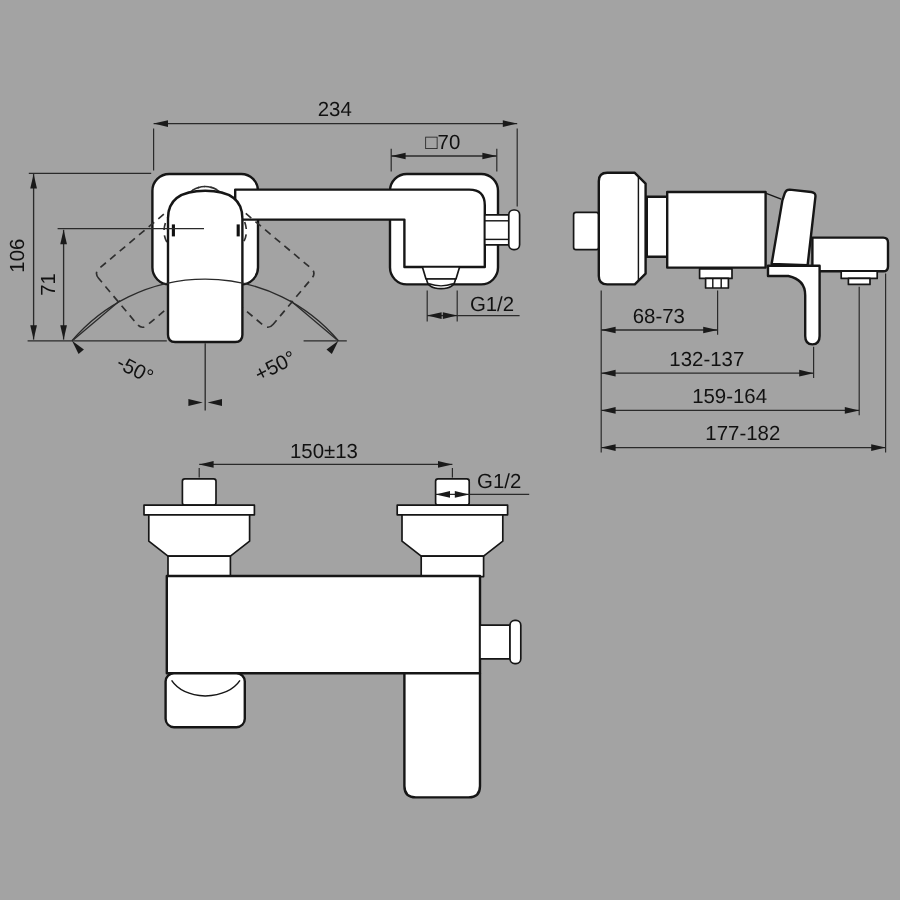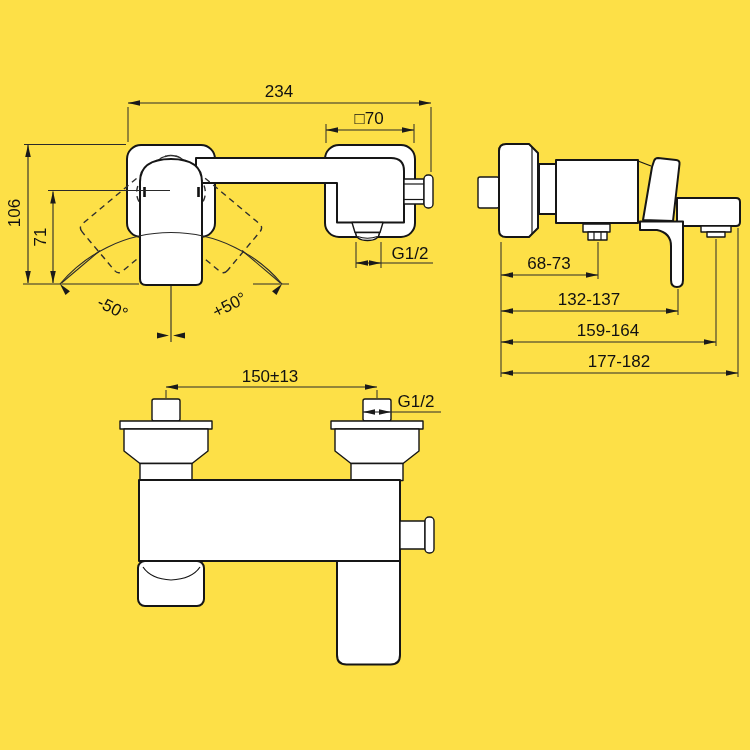--- a/index.html
+++ b/index.html
@@ -1,16 +1,16 @@
 <!DOCTYPE html>
 <html><head>
 <meta charset="utf-8">
 <style>
   html,body{margin:0;padding:0;background:#fff;}
-  .canvas{position:relative;width:750px;height:750px;background:#fde047;overflow:hidden;
+  .canvas{position:relative;width:750px;height:750px;background:#a3a3a3;overflow:hidden;
           font-family:"Liberation Sans", sans-serif;}
   svg text{font-family:"Liberation Sans", sans-serif;font-size:17px;fill:#111;}
   .outline{fill:#ffffff;stroke:#161616;stroke-width:2;stroke-linejoin:round;}
   .outline-thin{fill:#ffffff;stroke:#161616;stroke-width:1.4;stroke-linejoin:round;}
   .detail{fill:none;stroke:#161616;stroke-width:1.2;}
   .dim{fill:none;stroke:#2a2a2a;stroke-width:1.1;}
   .ext{fill:none;stroke:#2a2a2a;stroke-width:1;}
   .ghost{fill:none;stroke:#2f2f2f;stroke-width:1.4;stroke-dasharray:6 4.5;stroke-linejoin:round;}
   .arrow{fill:#1a1a1a;stroke:none;}
   .tick{stroke:#111;stroke-width:2.6;}

